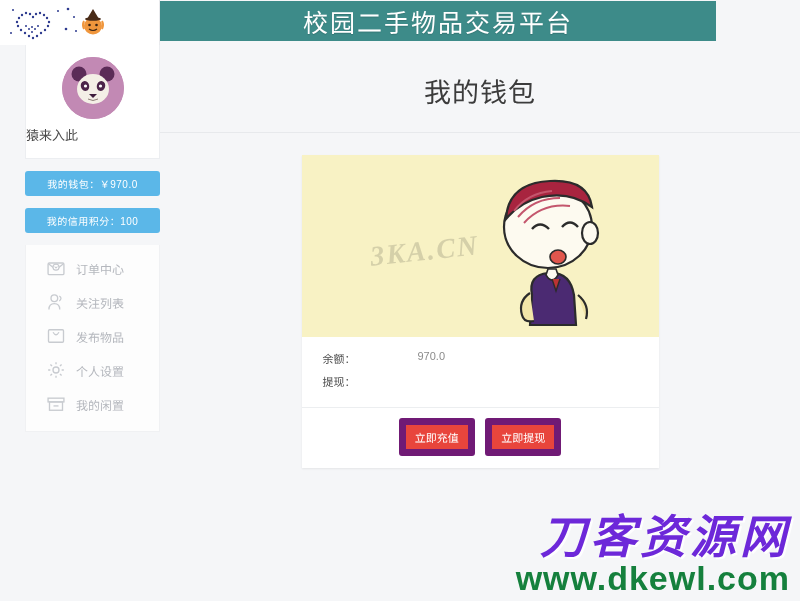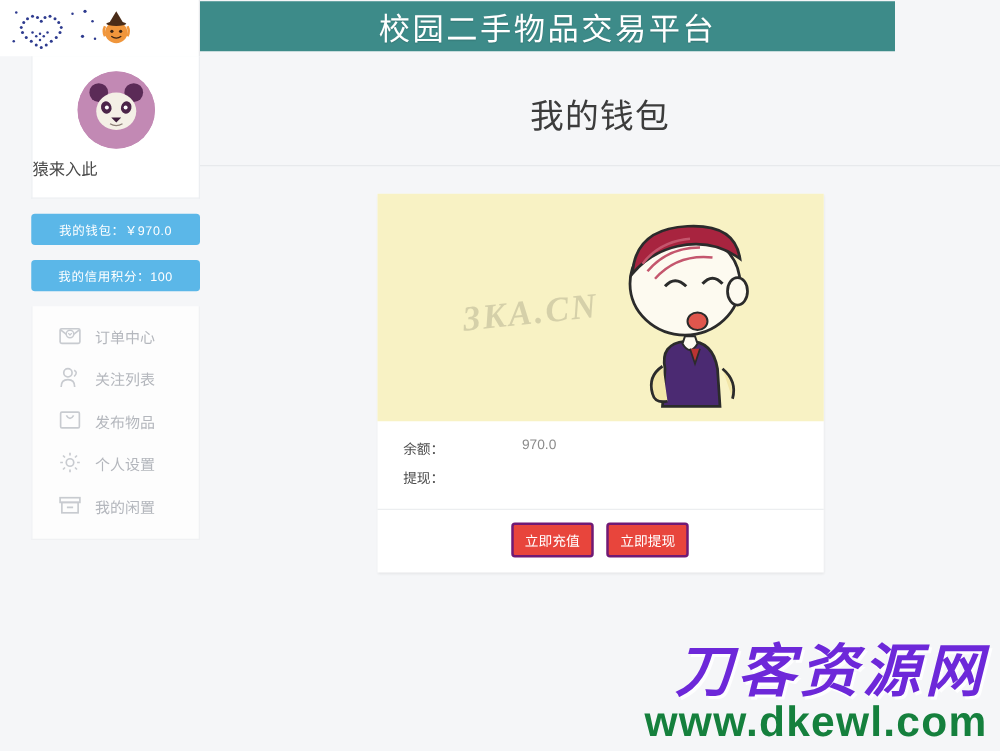--- a/index.html
+++ b/index.html
@@ -229,21 +229,21 @@
 
   .card-footer {
     border-top: 1px solid #eceef0;
     margin-top: 8px;
     padding: 10px 0 12px;
     text-align: center;
   }
   .btn-red {
     display: inline-block;
     background: #e8453c;
-    border: 2px solid #701a75;
+    border: 7px solid #701a75;
     color: #ffffff;
     font-size: 11px;
     font-family: inherit;
     padding: 4px 9px;
     border-radius: 3px;
     cursor: pointer;
     margin: 0 3px;
   }
 
   

